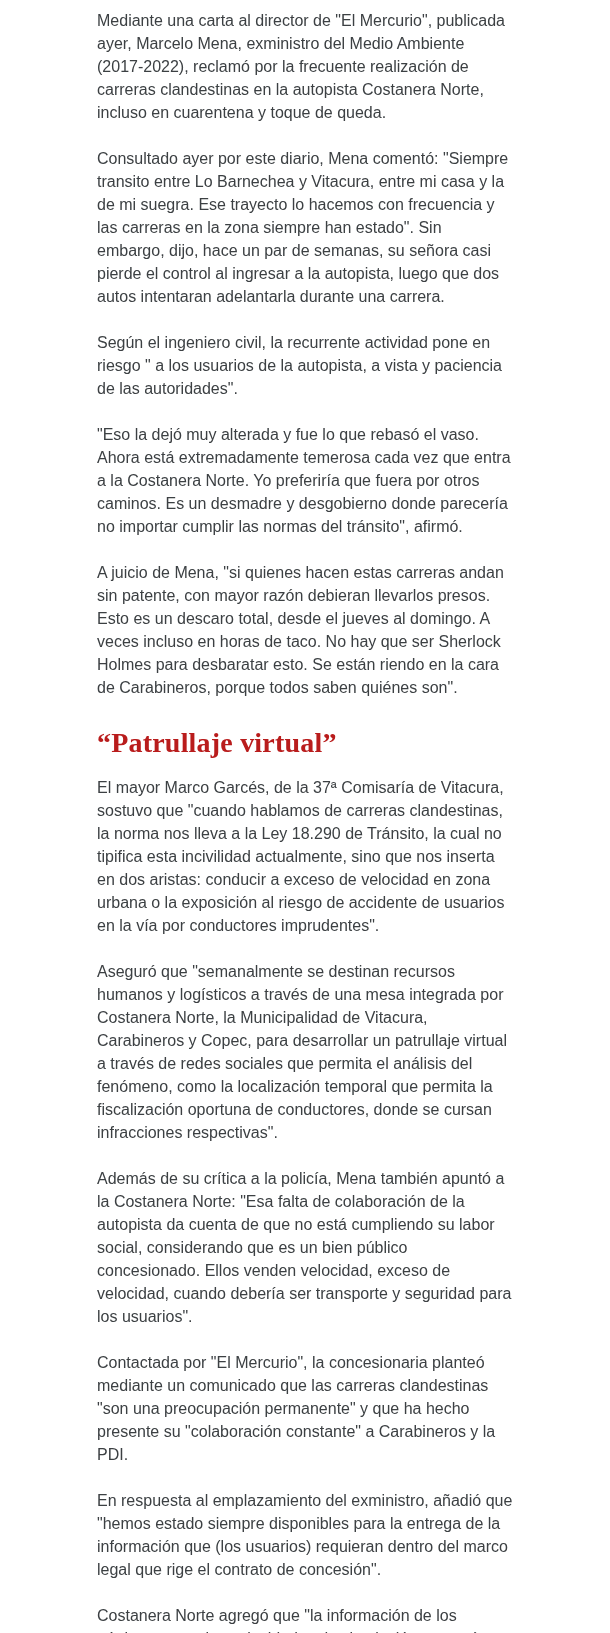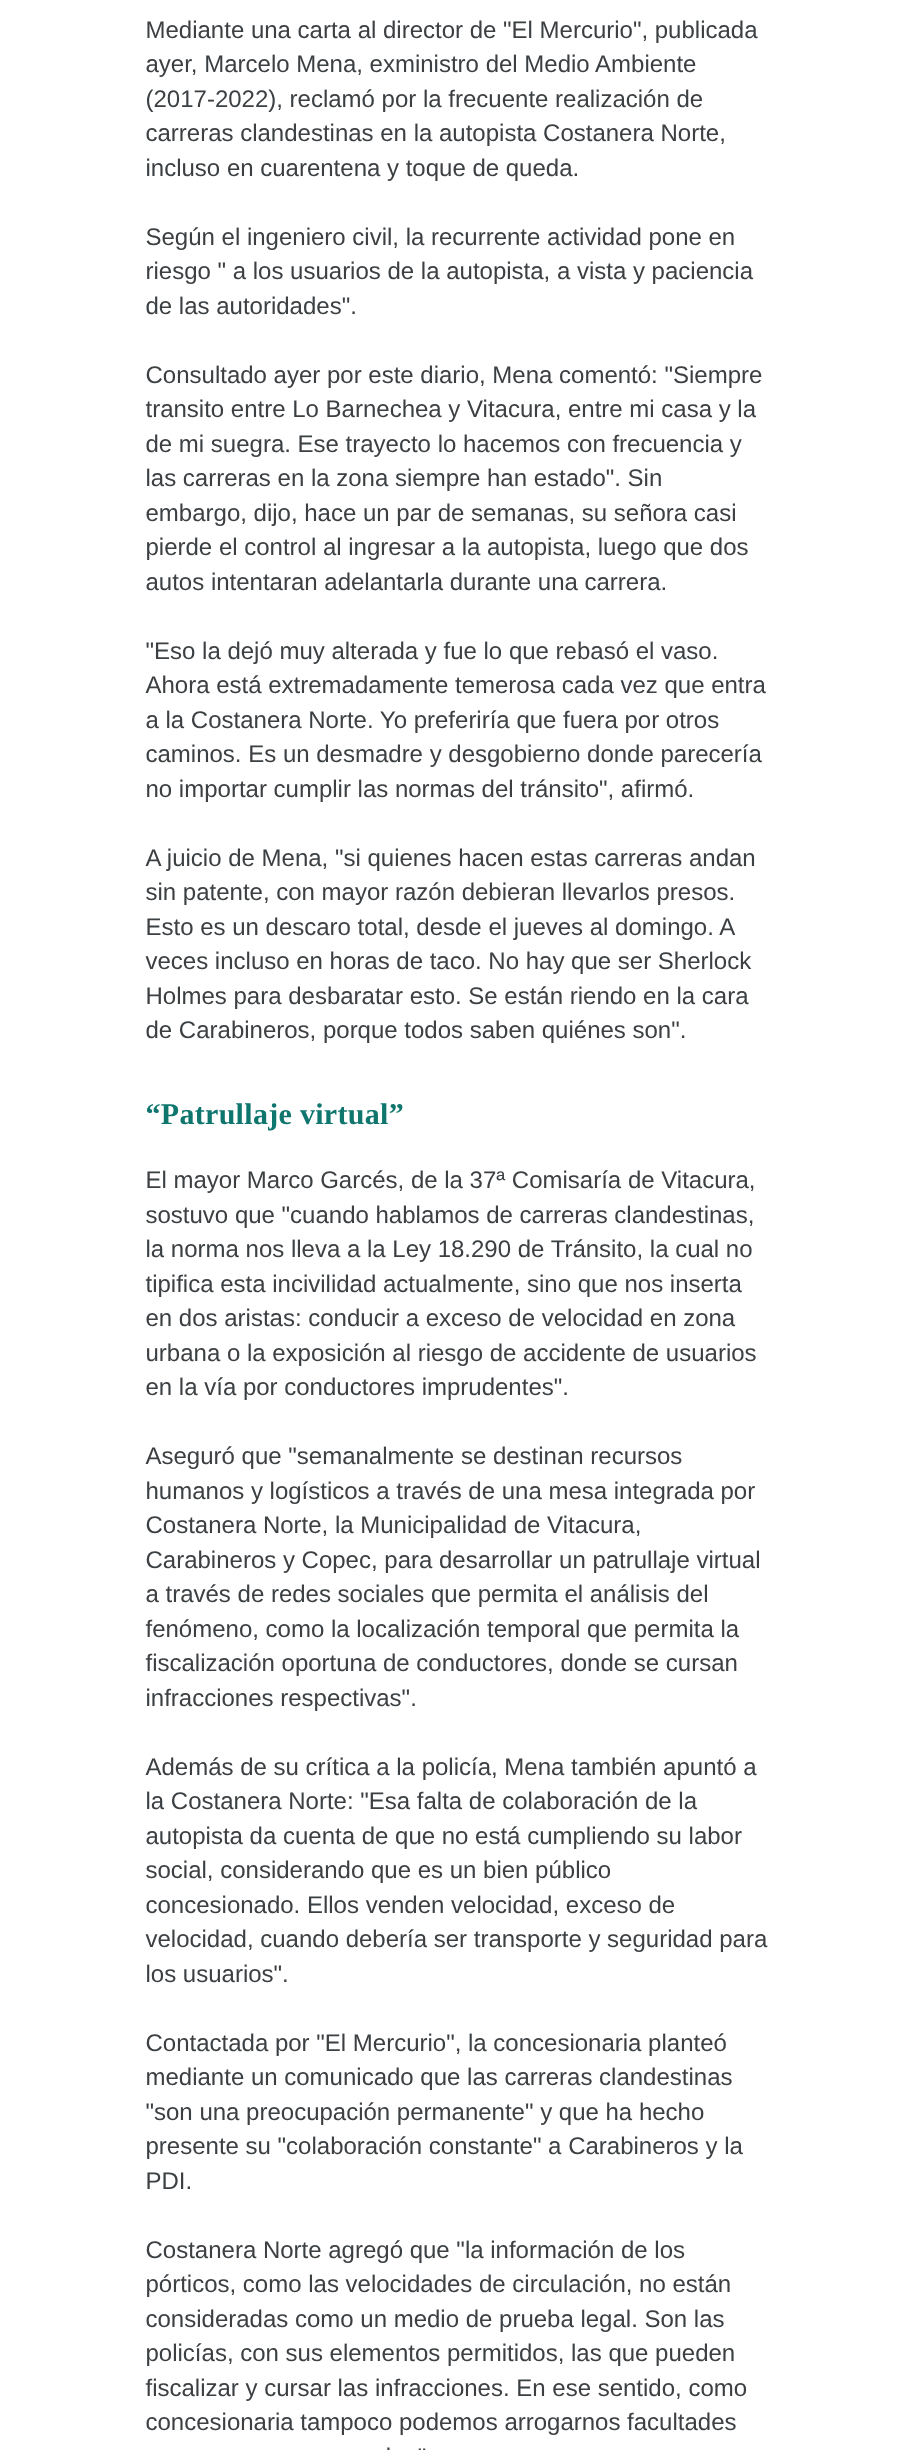--- a/index.html
+++ b/index.html
@@ -21,41 +21,42 @@
     font-size: 16px;
     line-height: 23px;
     color: #3c4043;
     text-align: left;
   }
   .article p {
     margin: 0 0 23px 0;
   }
   .article h2 {
     font-family: "Liberation Serif", "DejaVu Serif", serif;
-    font-size: 20px;
+    font-size: 28px;
     line-height: 34px;
     font-weight: 700;
-    color: #0f766e;
+    color: #b91c1c;
     margin: 27px 0 16px 0;
     letter-spacing: 0.2px;
   }
 </style>
 </head>
 <body>
 
 <div class="page">
   <main class="article">
     <p>Mediante una carta al director de "El Mercurio", publicada ayer, Marcelo Mena, exministro del Medio Ambiente (2017-2022), reclamó por la frecuente realización de carreras clandestinas en la autopista Costanera Norte, incluso en cuarentena y toque de queda.</p>
+    <p>Consultado ayer por este diario, Mena comentó: "Siempre transito entre Lo Barnechea y Vitacura, entre mi casa y la de mi suegra. Ese trayecto lo hacemos con frecuencia y las carreras en la zona siempre han estado". Sin embargo, dijo, hace un par de semanas, su señora casi pierde el control al ingresar a la autopista, luego que dos autos intentaran adelantarla durante una carrera.</p>
     <p>Según el ingeniero civil, la recurrente actividad pone en riesgo " a los usuarios de la autopista, a vista y paciencia de las autoridades".</p>
-    <p>Consultado ayer por este diario, Mena comentó: "Siempre transito entre Lo Barnechea y Vitacura, entre mi casa y la de mi suegra. Ese trayecto lo hacemos con frecuencia y las carreras en la zona siempre han estado". Sin embargo, dijo, hace un par de semanas, su señora casi pierde el control al ingresar a la autopista, luego que dos autos intentaran adelantarla durante una carrera.</p>
     <p>"Eso la dejó muy alterada y fue lo que rebasó el vaso. Ahora está extremadamente temerosa cada vez que entra a la Costanera Norte. Yo preferiría que fuera por otros caminos. Es un desmadre y desgobierno donde parecería no importar cumplir las normas del tránsito", afirmó.</p>
     <p>A juicio de Mena, "si quienes hacen estas carreras andan sin patente, con mayor razón debieran llevarlos presos. Esto es un descaro total, desde el jueves al domingo. A veces incluso en horas de taco. No hay que ser Sherlock Holmes para desbaratar esto. Se están riendo en la cara de Carabineros, porque todos saben quiénes son".</p>
 
     <h2>“Patrullaje virtual”</h2>
 
     <p>El mayor Marco Garcés, de la 37ª Comisaría de Vitacura, sostuvo que "cuando hablamos de carreras clandestinas, la norma nos lleva a la Ley 18.290 de Tránsito, la cual no tipifica esta incivilidad actualmente, sino que nos inserta en dos aristas: conducir a exceso de velocidad en zona urbana o la exposición al riesgo de accidente de usuarios en la vía por conductores imprudentes".</p>
     <p>Aseguró que "semanalmente se destinan recursos humanos y logísticos a través de una mesa integrada por Costanera Norte, la Municipalidad de Vitacura, Carabineros y Copec, para desarrollar un patrullaje virtual a través de redes sociales que permita el análisis del fenómeno, como la localización temporal que permita la fiscalización oportuna de conductores, donde se cursan infracciones respectivas".</p>
     <p>Además de su crítica a la policía, Mena también apuntó a la Costanera Norte: "Esa falta de colaboración de la autopista da cuenta de que no está cumpliendo su labor social, considerando que es un bien público concesionado. Ellos venden velocidad, exceso de velocidad, cuando debería ser transporte y seguridad para los usuarios".</p>
     <p>Contactada por "El Mercurio", la concesionaria planteó mediante un comunicado que las carreras clandestinas "son una preocupación permanente" y que ha hecho presente su "colaboración constante" a Carabineros y la PDI.</p>
+    <p>En respuesta al emplazamiento del exministro, añadió que "hemos estado siempre disponibles para la entrega de la información que (los usuarios) requieran dentro del marco legal que rige el contrato de concesión".</p>
     <p>Costanera Norte agregó que "la información de los pórticos, como las velocidades de circulación, no están consideradas como un medio de prueba legal. Son las policías, con sus elementos permitidos, las que pueden fiscalizar y cursar las infracciones. En ese sentido, como concesionaria tampoco podemos arrogarnos facultades que no nos corresponden".</p>
 
   </main>
 </div>
 
 </body></html>

